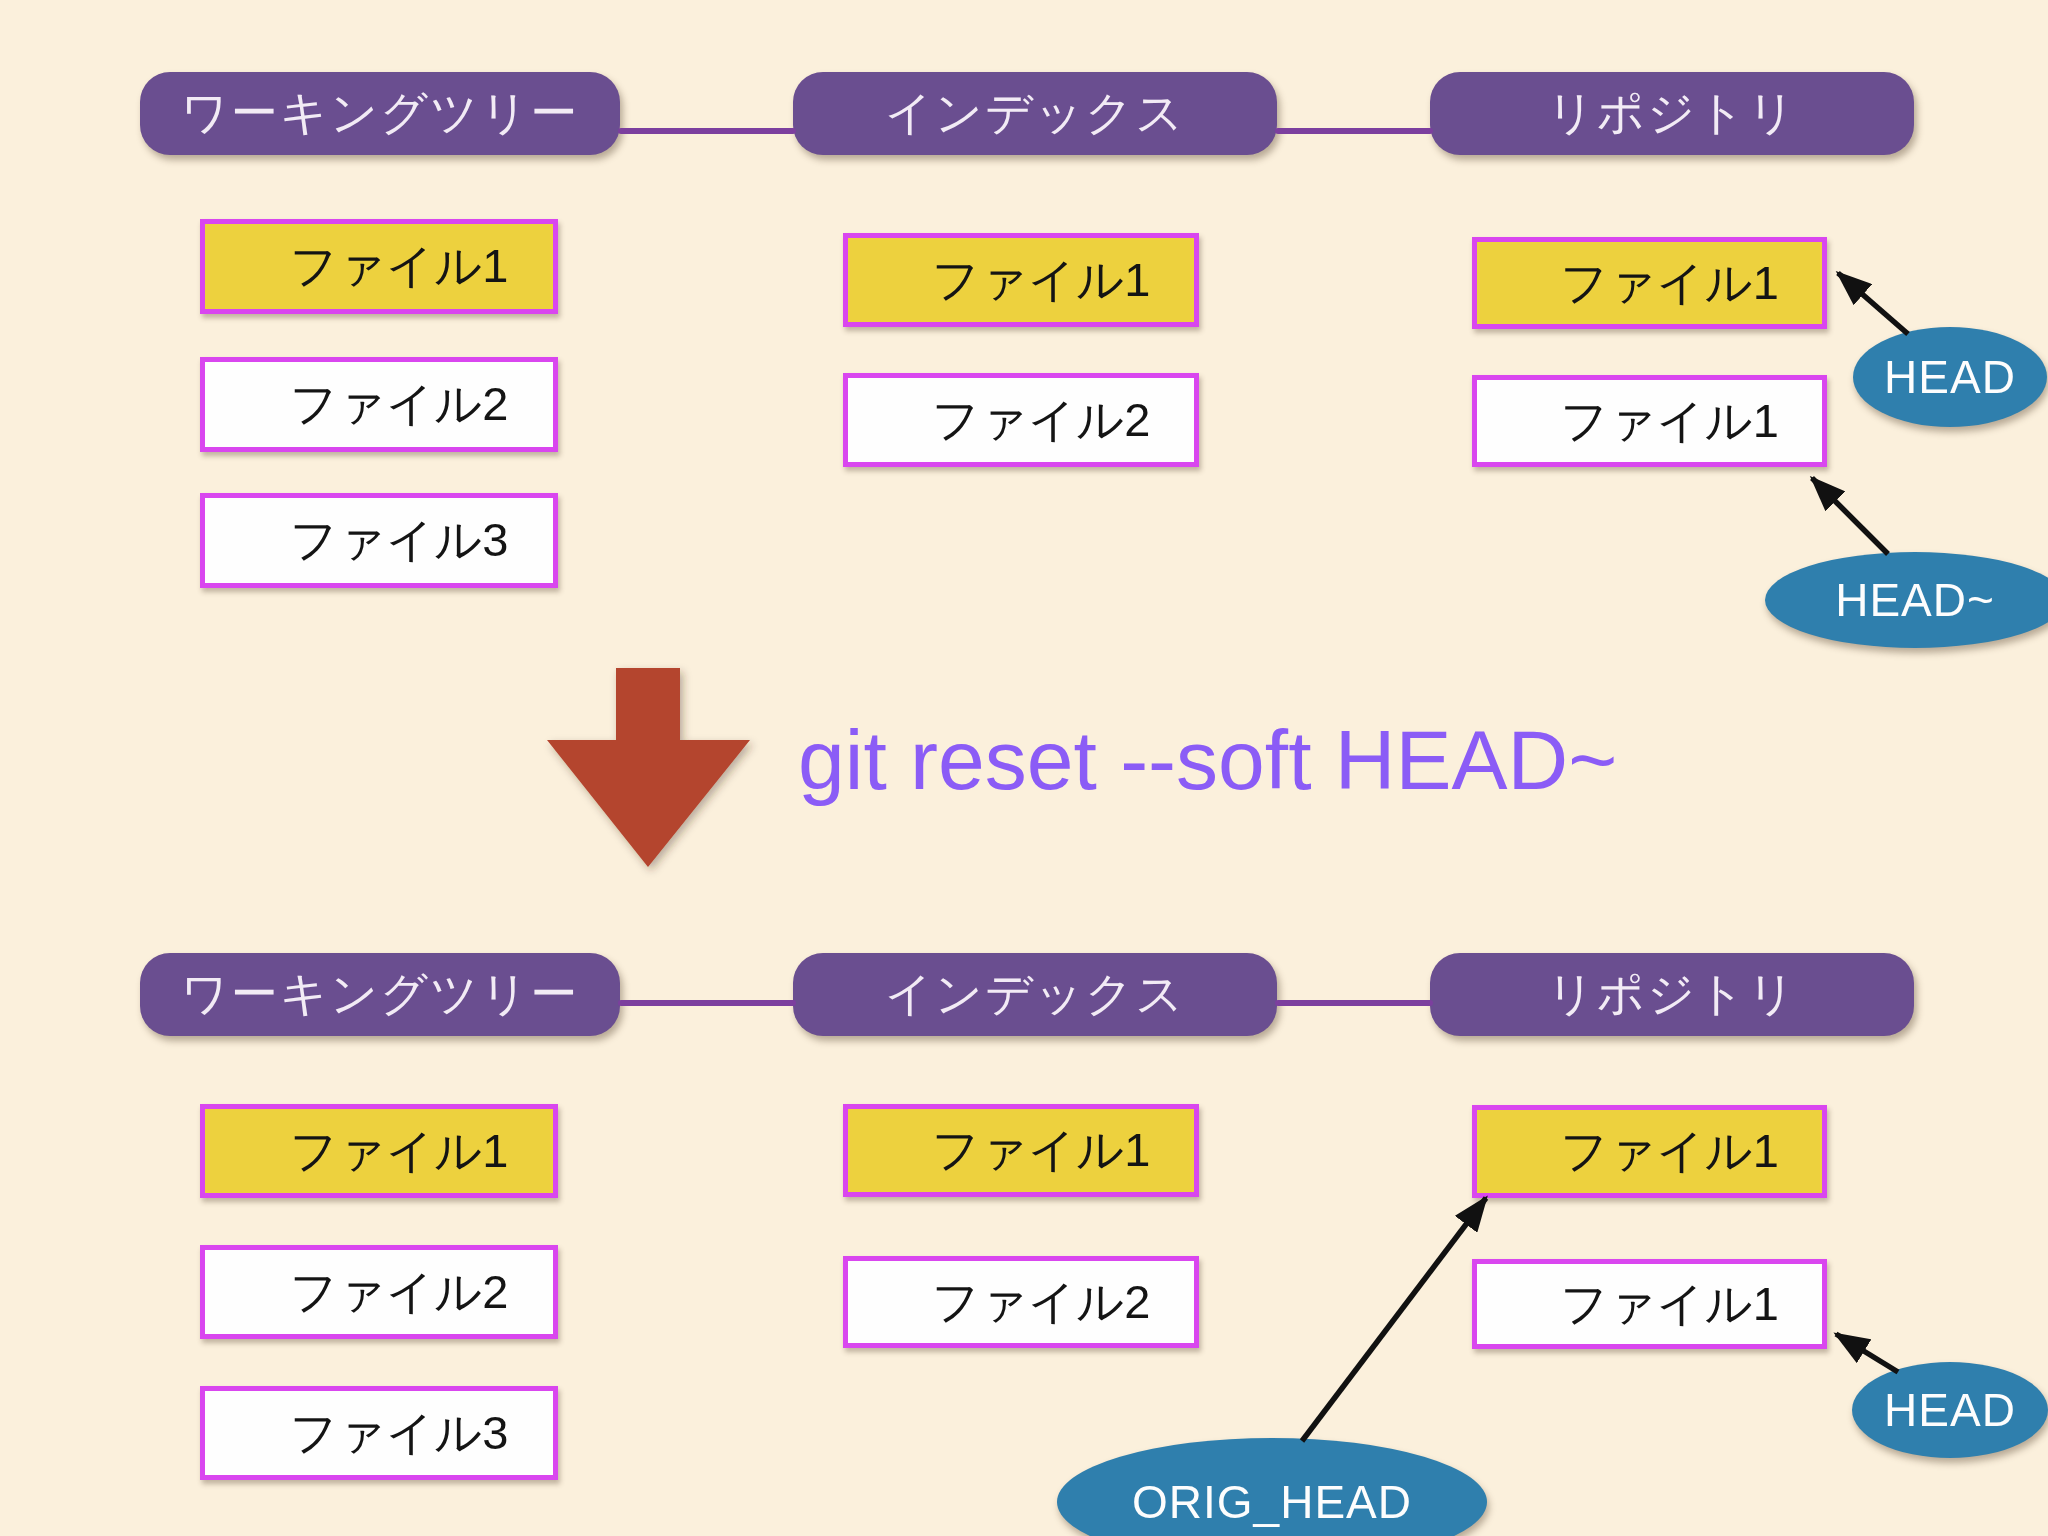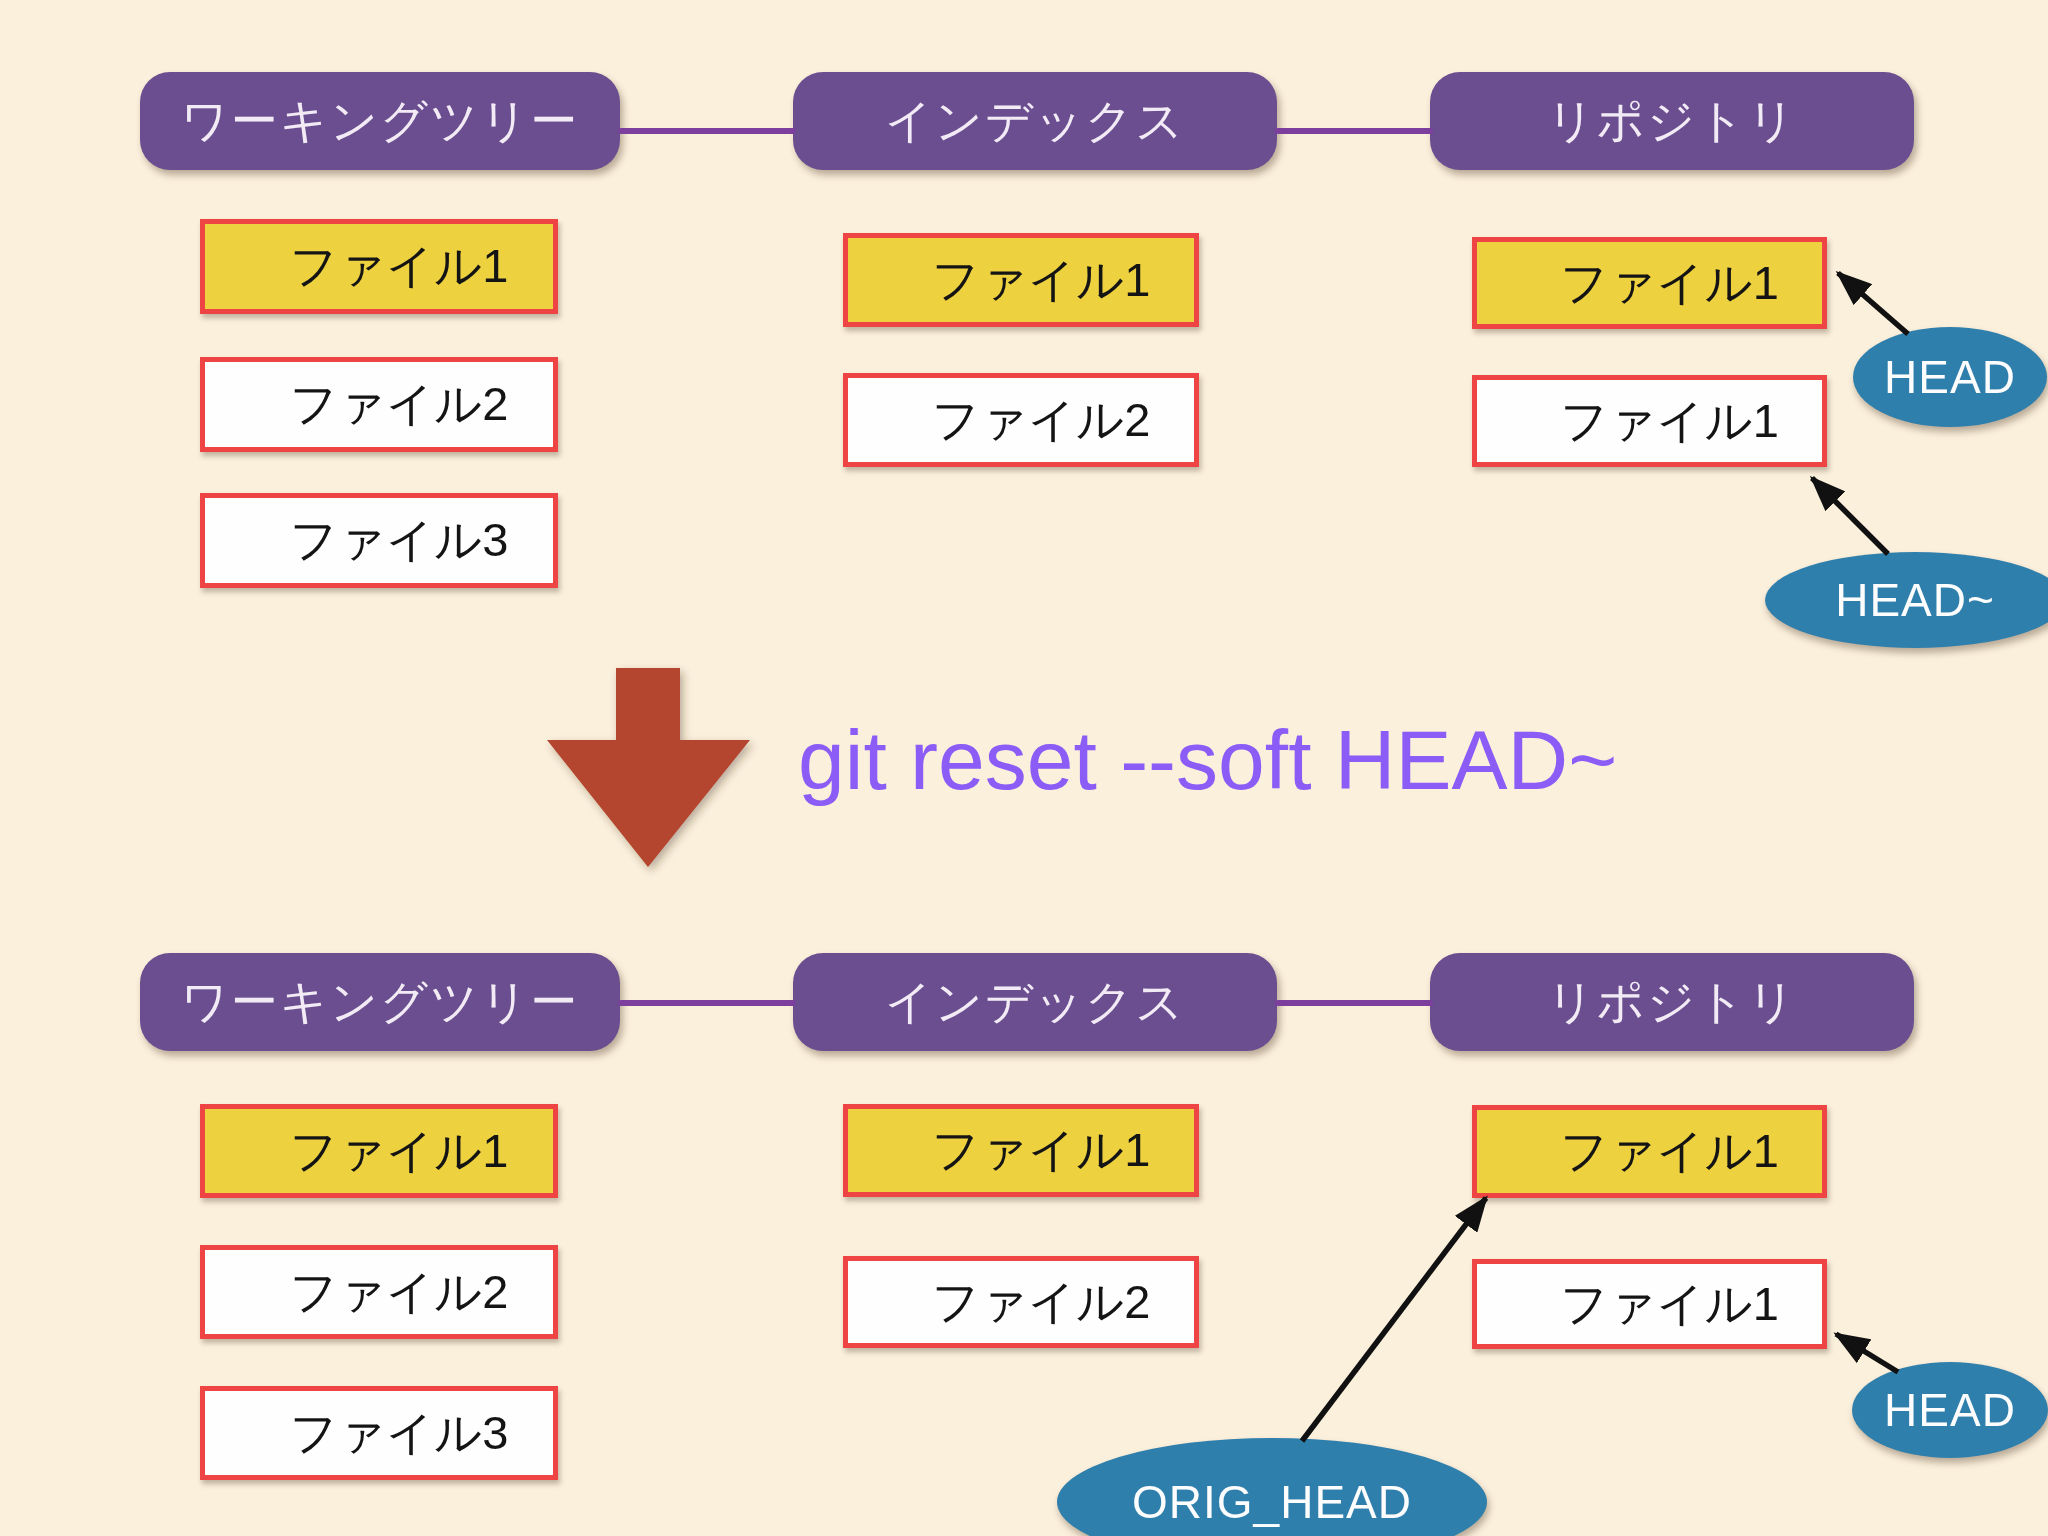--- a/index.html
+++ b/index.html
@@ -2,29 +2,29 @@
 <html><head>
 <meta charset="utf-8">
 <style>
   html,body{margin:0;padding:0;background:#FBF0DC;}
   #stage{
     position:relative;width:2048px;height:1536px;overflow:hidden;
     background:#FBF0DC;
     font-family:"Liberation Sans","DejaVu Sans",sans-serif;
   }
   .hdr{
-    position:absolute;height:98px;border-radius:30px;
+    position:absolute;height:83px;border-radius:30px;
     background:#6A4E90;color:#F2EBF5;
     display:flex;align-items:center;justify-content:center;
     font-size:47px;letter-spacing:2px;
     box-shadow:3px 5px 7px rgba(60,40,20,.35);
   }
   .conn{position:absolute;height:6px;background:#7C3F9E;border-radius:3px;}
   .filebox{
-    position:absolute;border:5px solid #ef4444;background:#FEFEFE;
+    position:absolute;border:5px solid #d946ef;background:#FEFEFE;
     display:flex;align-items:center;justify-content:center;
     font-size:47px;color:#141414;box-sizing:border-box;
     box-shadow:2px 4px 5px rgba(60,40,20,.30);
     padding-left:40px;
   }
   .filebox.hl{background:#EDD13E;}
   .ref{
     position:absolute;border-radius:50%;background:#2F7FAD;color:#FDFDFD;
     display:flex;align-items:center;justify-content:center;
     font-size:46px;letter-spacing:1px;

